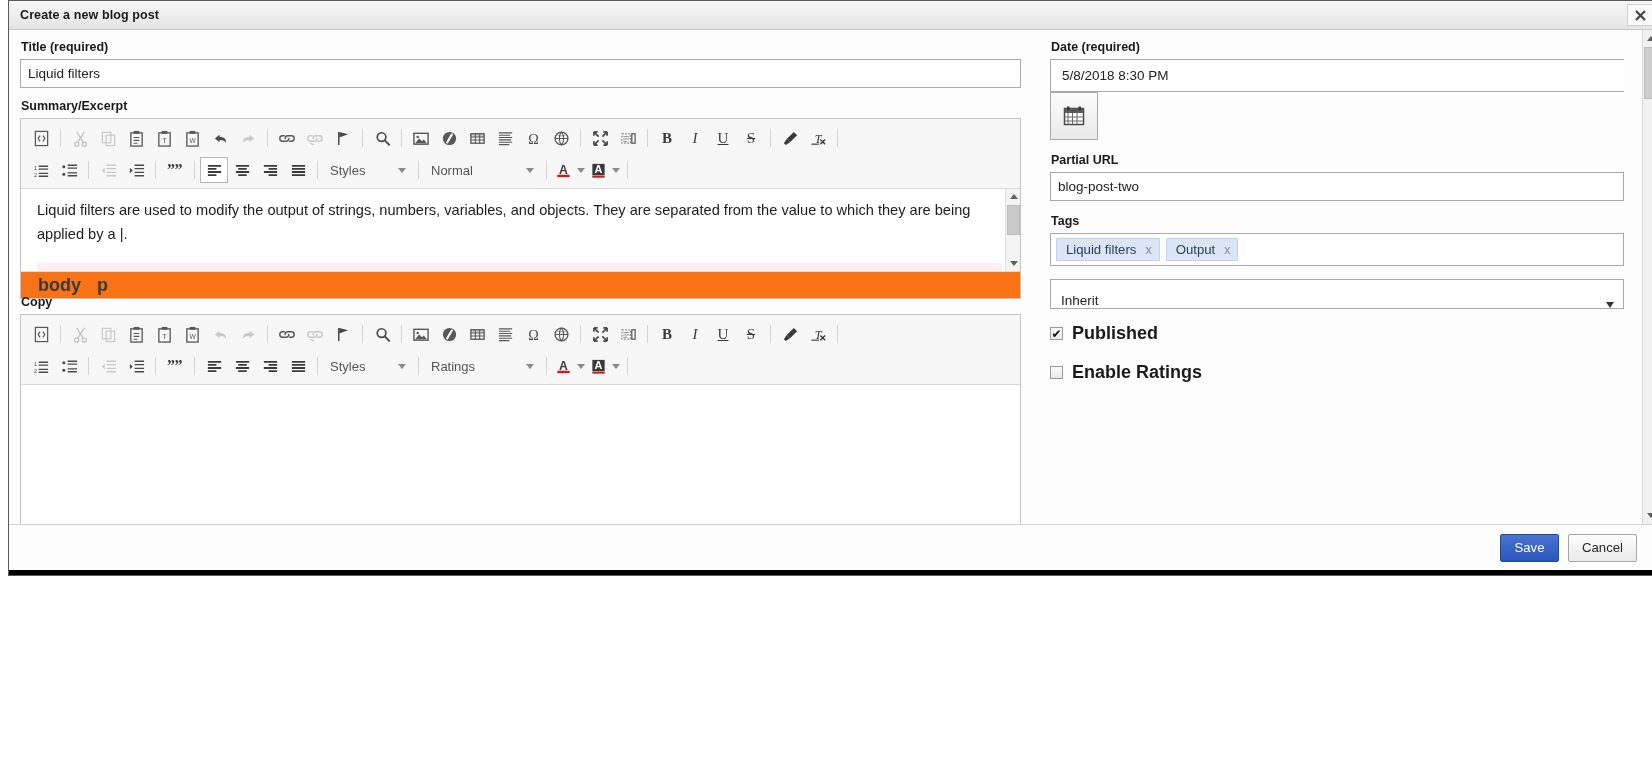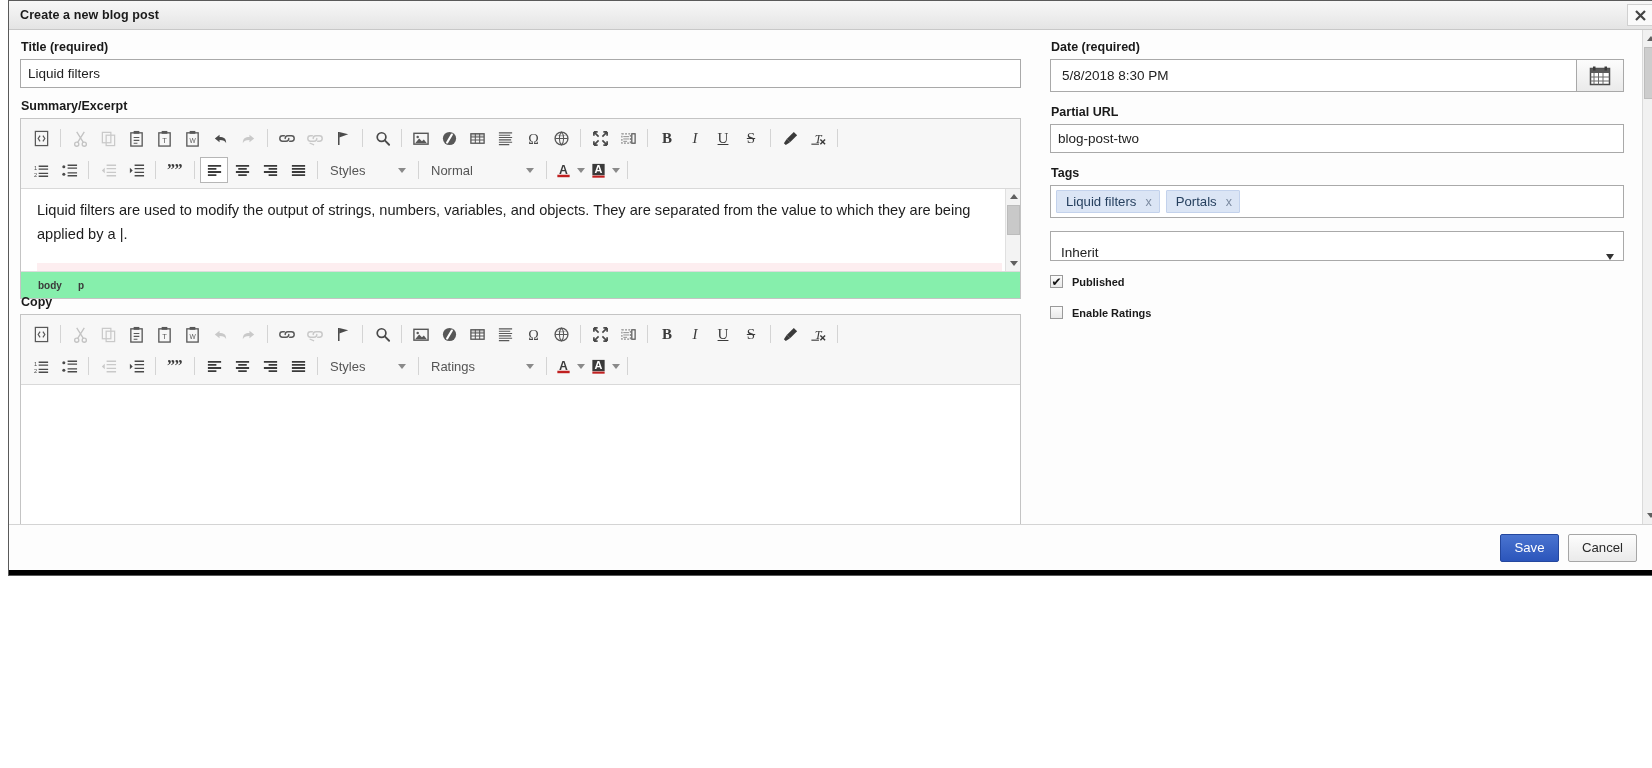--- a/index.html
+++ b/index.html
@@ -169,30 +169,30 @@
     width: 15px; height: 15px;
     display: flex; align-items: center; justify-content: center;
   }
   .ck-inner-sb .a.b { position: absolute; bottom: 0; }
   .ck-inner-sb .th {
     position: absolute; top: 16px; left: 1px;
     width: 13px; height: 30px; background: #c9c9c9; border: 1px solid #bcbcbc;
   }
   .ck-status {
     height: 27px; flex: 0 0 27px;
-    background: #86efac;
+    background: #f97316;
     border-top: 1px solid #dcdcdc;
     display: flex; align-items: center;
     padding-left: 17px;
-    font-size: 10px; color: #3a3a3a; font-weight: bold;
+    font-size: 18px; color: #3a3a3a; font-weight: bold;
   }
   .ck-status .pth { margin-right: 16px; font-weight: bold; }
   .ck-status .pth.reg { font-weight: bold; }
   
-  .date-wrap { display: flex; width: 100%; }
+  .date-wrap { display: flex; width: 100%; flex-direction: column; }
   .date-wrap .txt-input { border-right: none; height: 33px; font-size: 13.5px; padding-left: 11px;}
   .cal-btn {
     width: 48px; height: 33px; flex: 0 0 48px;
     border: 1px solid #a9a9a9;
     background: linear-gradient(to bottom,#fcfcfc,#eaeaea);
     display: flex; align-items: center; justify-content: center;
     cursor: pointer;
   }
   .tags-box {
     width: 100%; min-height: 33px;
@@ -226,21 +226,21 @@
   .chkbox {
     width: 13px; height: 13px;
     border: 1px solid #9a9a9a;
     background: linear-gradient(to bottom,#fbfbfb,#e9e9e9);
     margin-right: 9px;
     display: flex; align-items: center; justify-content: center;
     cursor: pointer; flex: 0 0 13px;
   }
   .chkbox .mark { color: #111; font-size: 12px; line-height: 1; display: none; }
   .chkbox.checked .mark { display: block; }
-  .chk-label { font-size: 11px; font-weight: bold; color: #1a1a1a; }
+  .chk-label { font-size: 18px; font-weight: bold; color: #1a1a1a; }
   
   .footer {
     flex: 0 0 46px; height: 46px;
     border-top: 1px solid #d4d4d4;
     background: #fdfdfd;
     display: flex; align-items: center; justify-content: flex-end;
     padding-right: 22px; gap: 9px;
   }
   .btn {
     height: 28px; min-width: 59px;
@@ -837,21 +837,21 @@
         <input class="txt-input" type="text" style="height: 29px;" value="blog-post-two">
 
         <div style="height:13px;"></div>
         <div class="field-label">Tags</div>
         <div class="tags-box">
           <div class="tag">
             <span>Liquid filters</span>
             <span class="x">x</span>
           </div>
           <div class="tag">
-            <span>Portals</span>
+            <span>Output</span>
             <span class="x">x</span>
           </div>
         </div>
 
         <div style="height:13px;"></div>
         <div class="select-box">
           <span>Inherit</span>
           <span class="arw"></span>
         </div>
 

